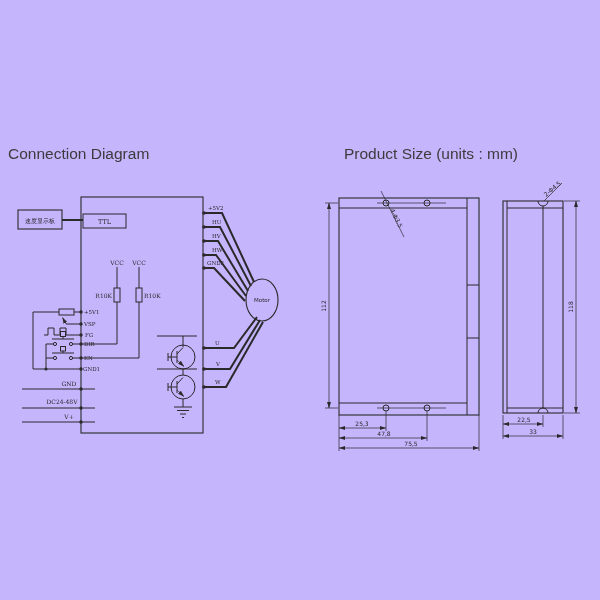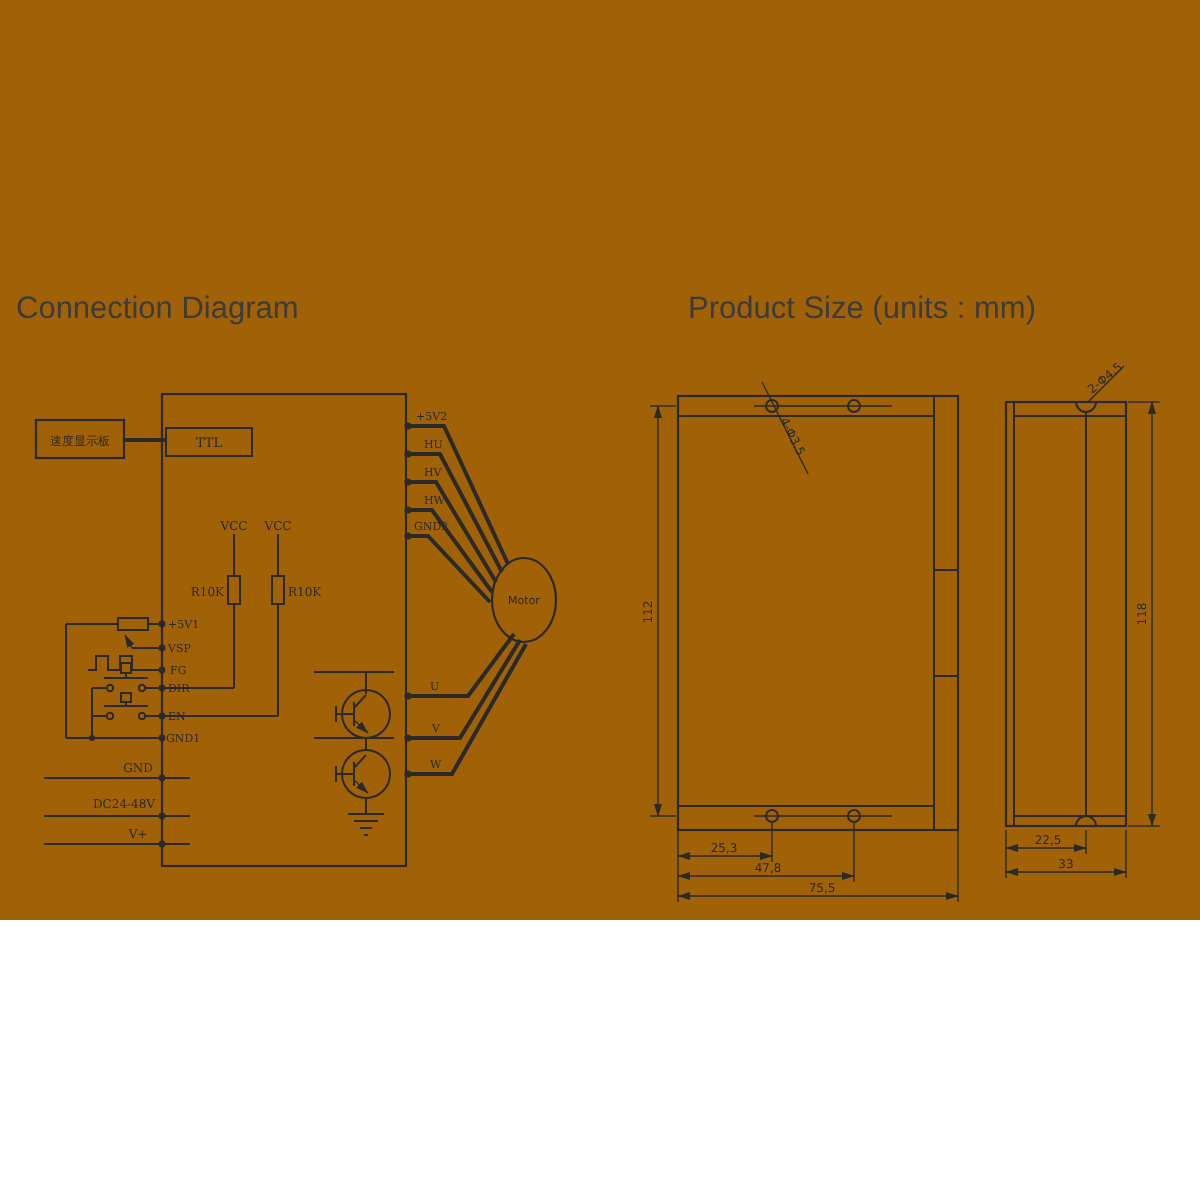--- a/index.html
+++ b/index.html
@@ -1,16 +1,16 @@
 <!DOCTYPE html>
 <html><head>
 <meta charset="utf-8">
 <style>
   html,body{margin:0;padding:0;background:#ffffff;}
-  .stage{position:relative;width:600px;height:460px;background:#a16207;overflow:hidden;}
+  .stage{position:relative;width:600px;height:600px;background:#c4b5fd;overflow:hidden;}
   svg{display:block;}
   text{fill:#2a2a2a;font-family:"DejaVu Serif",serif;}
   .title{font-family:"Liberation Sans",sans-serif;font-size:15.5px;fill:#3c3c3c;}
   .sch{font-size:6px;}
   .sch7{font-size:6.5px;}
   .pin{font-size:5.5px;}
   .dim{font-family:"DejaVu Sans",sans-serif;font-size:6px;}
   .motor-t{font-family:"DejaVu Sans",sans-serif;font-size:5.5px;}
   .cjk{font-family:"DejaVu Sans",sans-serif;font-size:6px;}
   .ln{stroke:#2a2a2a;stroke-width:1;fill:none;}

